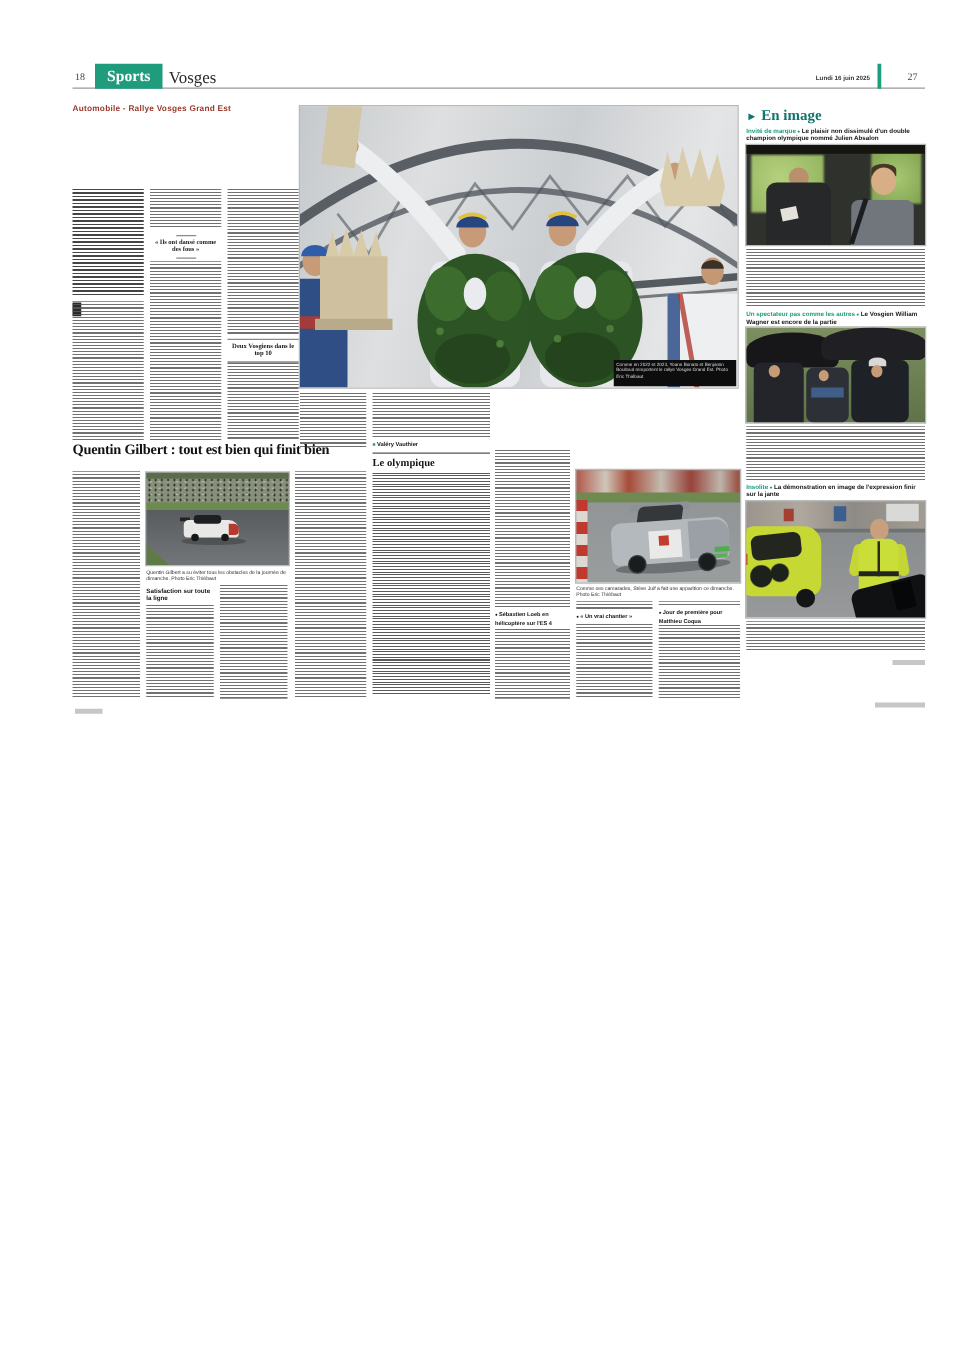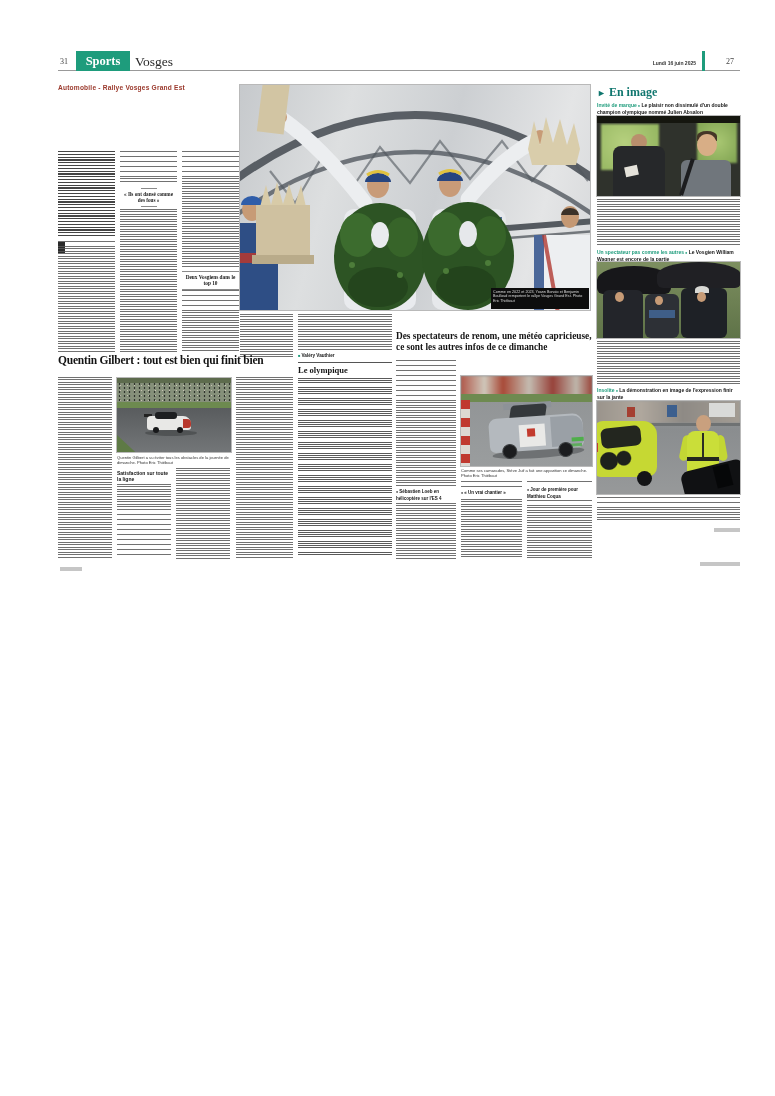--- a/index.html
+++ b/index.html
@@ -25,21 +25,21 @@
   .rail-head{font-size:5px;line-height:6.3px;font-weight:bold;color:#161616;}
   .rail-head .lead{color:#1e9c7c;}
   .rail-head .lead::after{content:" ● ";color:#1e9c7c;font-size:4px;}
 </style>
 </head>
 <body>
 
 <div id="canvas">
 
   <div class="abs" style="left:58px;top:69.5px;width:682px;height:1px;background:#999;"></div>
-  <div class="abs serif" style="left:60px;top:57px;font-size:8px;color:#444;">31</div>
+  <div class="abs serif" style="left:60px;top:57px;font-size:8px;color:#444;">18</div>
   <div class="abs serif" style="left:76px;top:51px;width:54px;height:20px;background:#1e9c7c;color:#fff;font-weight:bold;font-size:12.5px;line-height:20px;text-align:center;">Sports</div>
   <div class="abs serif" style="left:135px;top:54px;font-size:13.5px;color:#2a2a2a;">Vosges</div>
   <div class="abs" style="left:600px;top:60px;width:96px;text-align:right;font-weight:bold;font-size:5px;color:#333;">Lundi 16 juin 2025</div>
   <div class="abs" style="left:702px;top:51px;width:3px;height:20px;background:#1e9c7c;"></div>
   <div class="abs serif" style="left:726px;top:57px;font-size:8px;color:#444;">27</div>
 
   <div class="abs" style="left:58px;top:84px;font-weight:bold;font-size:6.6px;color:#9a382b;letter-spacing:.2px;">Automobile - Rallye Vosges Grand Est</div>
 
   <div class="abs gk-b" style="left:58px;top:151px;width:57px;height:85px;"></div>
   <div class="abs" style="left:58px;top:242px;width:7px;height:11px;background:#2a2a2a;"></div>
@@ -138,21 +138,20 @@
       <div class="abs" style="left:6px;top:15px;width:6px;height:6px;background:#17181a;border-radius:50%;"></div>
       <div class="abs" style="left:30px;top:15px;width:6px;height:6px;background:#17181a;border-radius:50%;"></div>
     </div>
   </div>
   <div class="abs caption" style="left:117px;top:455px;width:114px;height:11px;">Quentin Gilbert a su éviter tous les obstacles de la journée de dimanche. Photo Eric Thiébaut</div>
   <div class="abs" style="left:117px;top:470px;width:54px;font-weight:bold;font-size:5px;line-height:6px;color:#131313;">Satisfaction sur toute la ligne</div>
   <div class="abs gk" style="left:117px;top:484px;width:54px;height:75px;"></div>
   <div class="abs gk" style="left:176px;top:468px;width:54px;height:91px;"></div>
   <div class="abs gk" style="left:236px;top:377px;width:57px;height:182px;"></div>
 
-  <div class="abs serif" style="left:396px;top:331px;width:198px;font-weight:bold;font-size:9.3px;line-height:11px;color:#141414;">Des spectateurs de renom, une météo capricieuse, ce sont les autres infos de ce dimanche</div>
   <div class="abs gk" style="left:396px;top:360px;width:60px;height:126px;"></div>
   <div class="abs bullet-head" style="left:396px;top:489px;width:60px;">Sébastien Loeb en hélicoptère sur l'ES 4</div>
   <div class="abs gk" style="left:396px;top:503px;width:60px;height:56px;"></div>
 
   <div class="abs ph" style="left:461px;top:376px;width:131px;height:90px;background:linear-gradient(180deg,#8f9294,#9a9d9e);">
     <div class="abs" style="left:0;top:0;width:131px;height:20px;background:linear-gradient(90deg,#b0584a 0,#cfc7ba 18%,#a84a38 32%,#c4bcb1 52%,#97423a 70%,#beb6ab 88%,#9a473c);filter:blur(1px);"></div>
     <div class="abs" style="left:0;top:18px;width:131px;height:8px;background:#6e8a50;"></div>
     <div class="abs" style="left:0;top:24px;width:9px;height:66px;background:repeating-linear-gradient(180deg,#c0392f 0 9px,#ddd8d2 9px 18px);"></div>
     <div class="abs" style="left:24px;top:24px;width:104px;height:62px;transform:rotate(-4deg);">
       <div class="abs" style="left:6px;top:48px;width:92px;height:10px;background:#6e7173;border-radius:50%;"></div>

